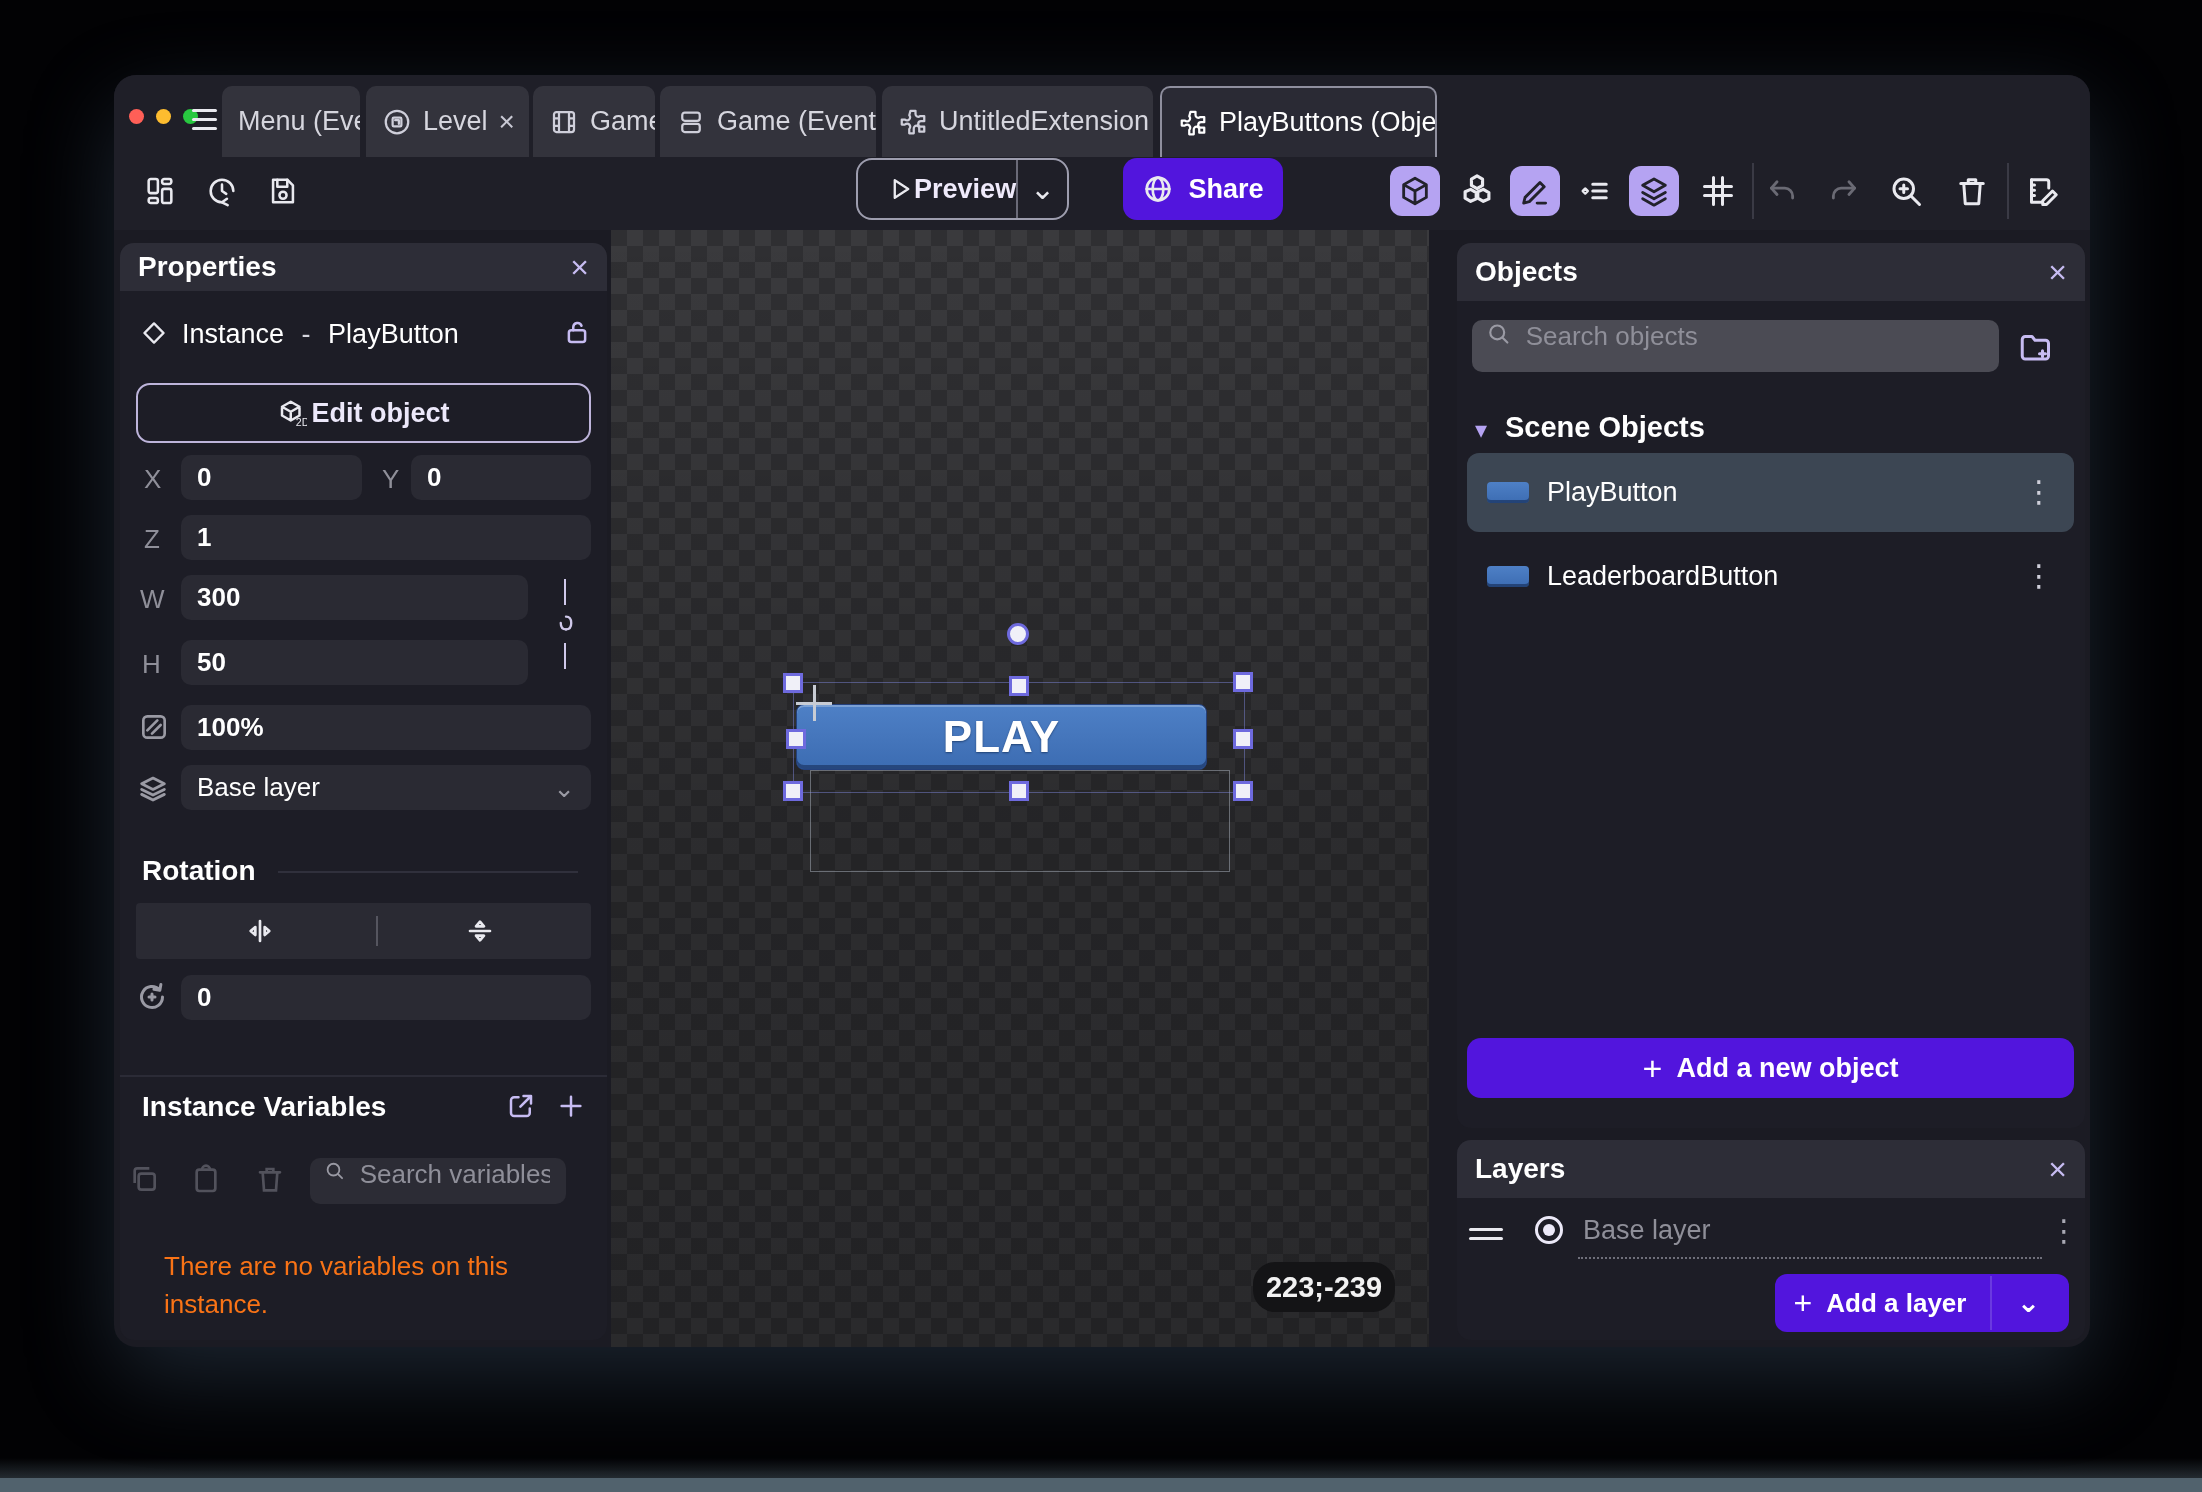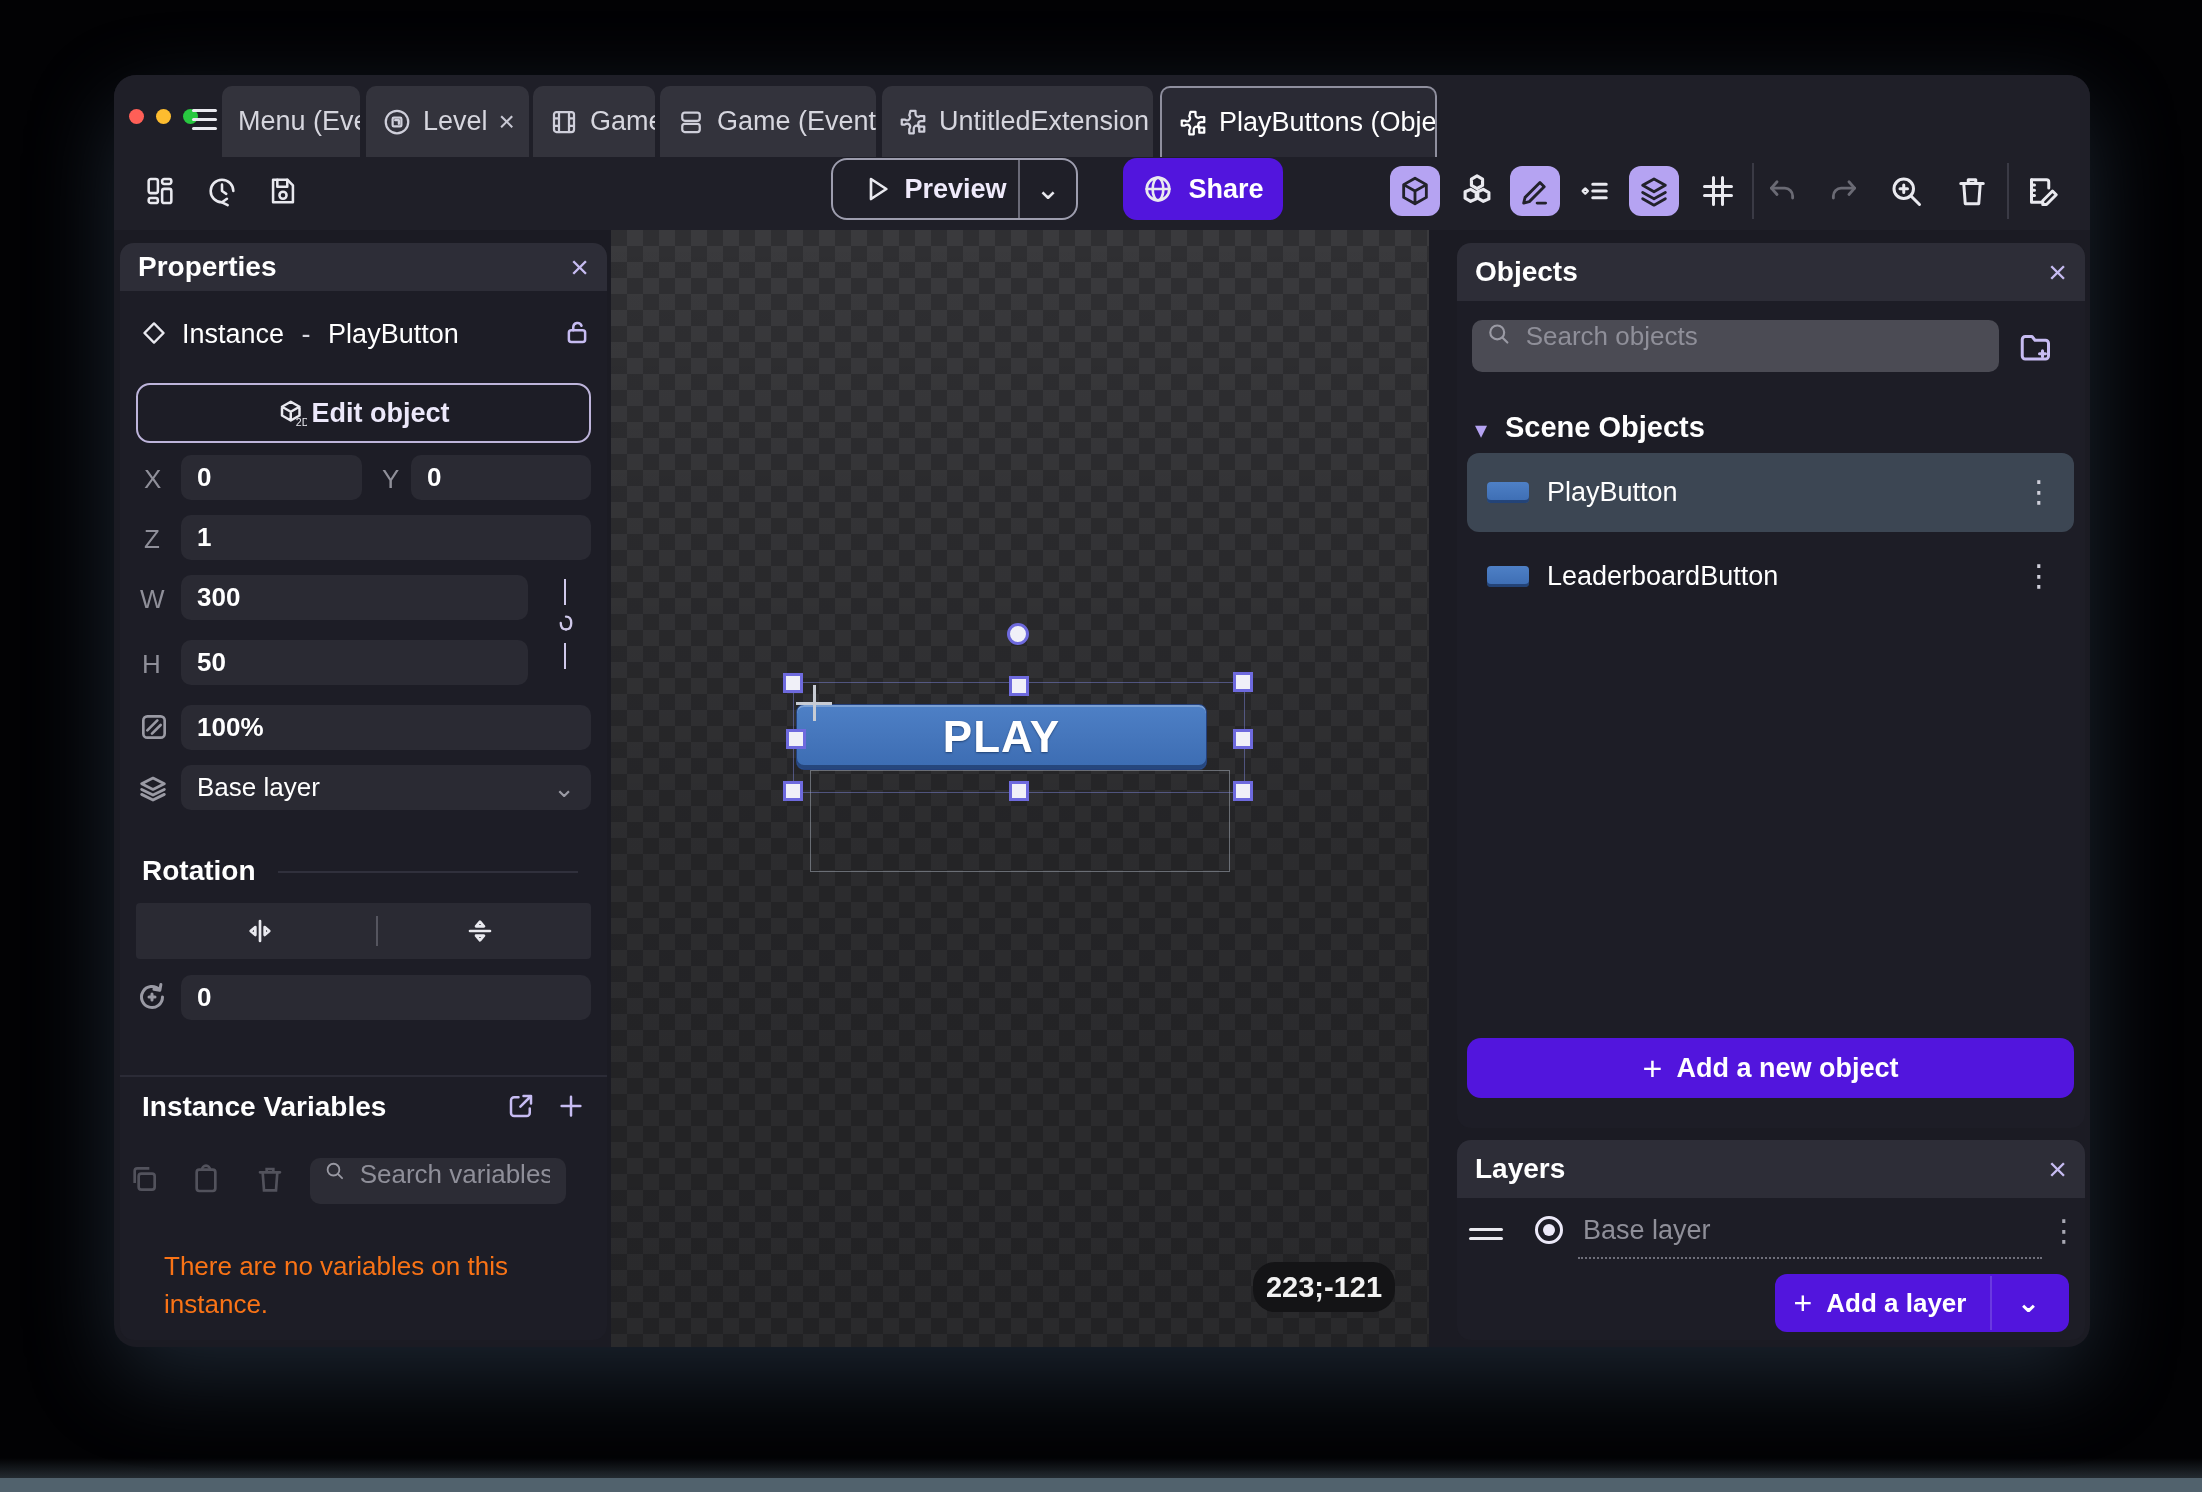--- a/index.html
+++ b/index.html
@@ -132,21 +132,21 @@
         </svg>
       </div>
       <div class="abs iconbtn" style="left:150px;top:97px;width:38px;height:38px">
         <svg class="tbicon" width="34" height="34" viewBox="0 0 24 24">
           <path d="M5 4h10l4 4v12H5z"></path>
             <path d="M8 4v5h7V4"></path>
             <circle cx="12" cy="15" r="2.5"></circle>
         </svg>
       </div>
 
-      <div class="abs pill" style="left:717px;top:83px;width:247px;height:62px">
+      <div class="abs pill" style="left:742px;top:83px;width:213px;height:62px">
         <svg class="wicon" style="margin-left:28px" width="32" height="32" viewBox="0 0 24 24">
           <path d="M7.5 4.5 19 12 7.5 19.5z"></path>
         </svg>
         <span style="flex:1;text-align:center;font-size:27px;font-weight:700;color:#efeafb">Preview</span>
         <div style="width:2px;height:58px;background:#9d9dae;opacity:.6"></div>
         <span class="chev" style="width:56px;text-align:center;color:#e9e9ef;font-size:30px">⌄</span>
       </div>
       <div class="abs btn-purple" style="left:1009px;top:83px;width:160px;height:62px;font-size:27px">
         <svg class="wicon" width="32" height="32" viewBox="0 0 24 24">
           <circle cx="12" cy="12" r="8.5"></circle>
@@ -251,21 +251,21 @@
       <div class="abs handle" style="left:172px;top:551px"></div>
       <div class="abs handle" style="left:398px;top:551px"></div>
       <div class="abs handle" style="left:622px;top:551px"></div>
       <div class="abs" style="left:396px;top:393px;width:22px;height:22px;border-radius:50%;background:#f0f0f8;border:3px solid #6e6ade;box-sizing:border-box"></div>
 
       <div class="abs" style="left:185px;top:471.5px;width:36px;height:3px;background:#c8ccd4"></div>
       <div class="abs" style="left:201.5px;top:455px;width:3px;height:36px;background:#c8ccd4"></div>
 
       <div class="abs" style="left:642px;top:1032px;width:142px;height:50px;background:#141416;border-radius:22px;
            display:flex;align-items:center;justify-content:center;font-size:29px;font-weight:600;color:#f2f2f2">
-        <span>223;-121</span>
+        <span>223;-239</span>
       </div>
     </div>
 
     <div class="abs panel" style="left:6px;top:168px;width:487px;height:1097px">
       <div class="phead" style="height:48px">
         <span class="t">Properties</span>
         <span class="x">×</span>
       </div>
 
       <svg class="abs wicon" style="left:20px;top:76px" width="28" height="28" viewBox="0 0 24 24">

